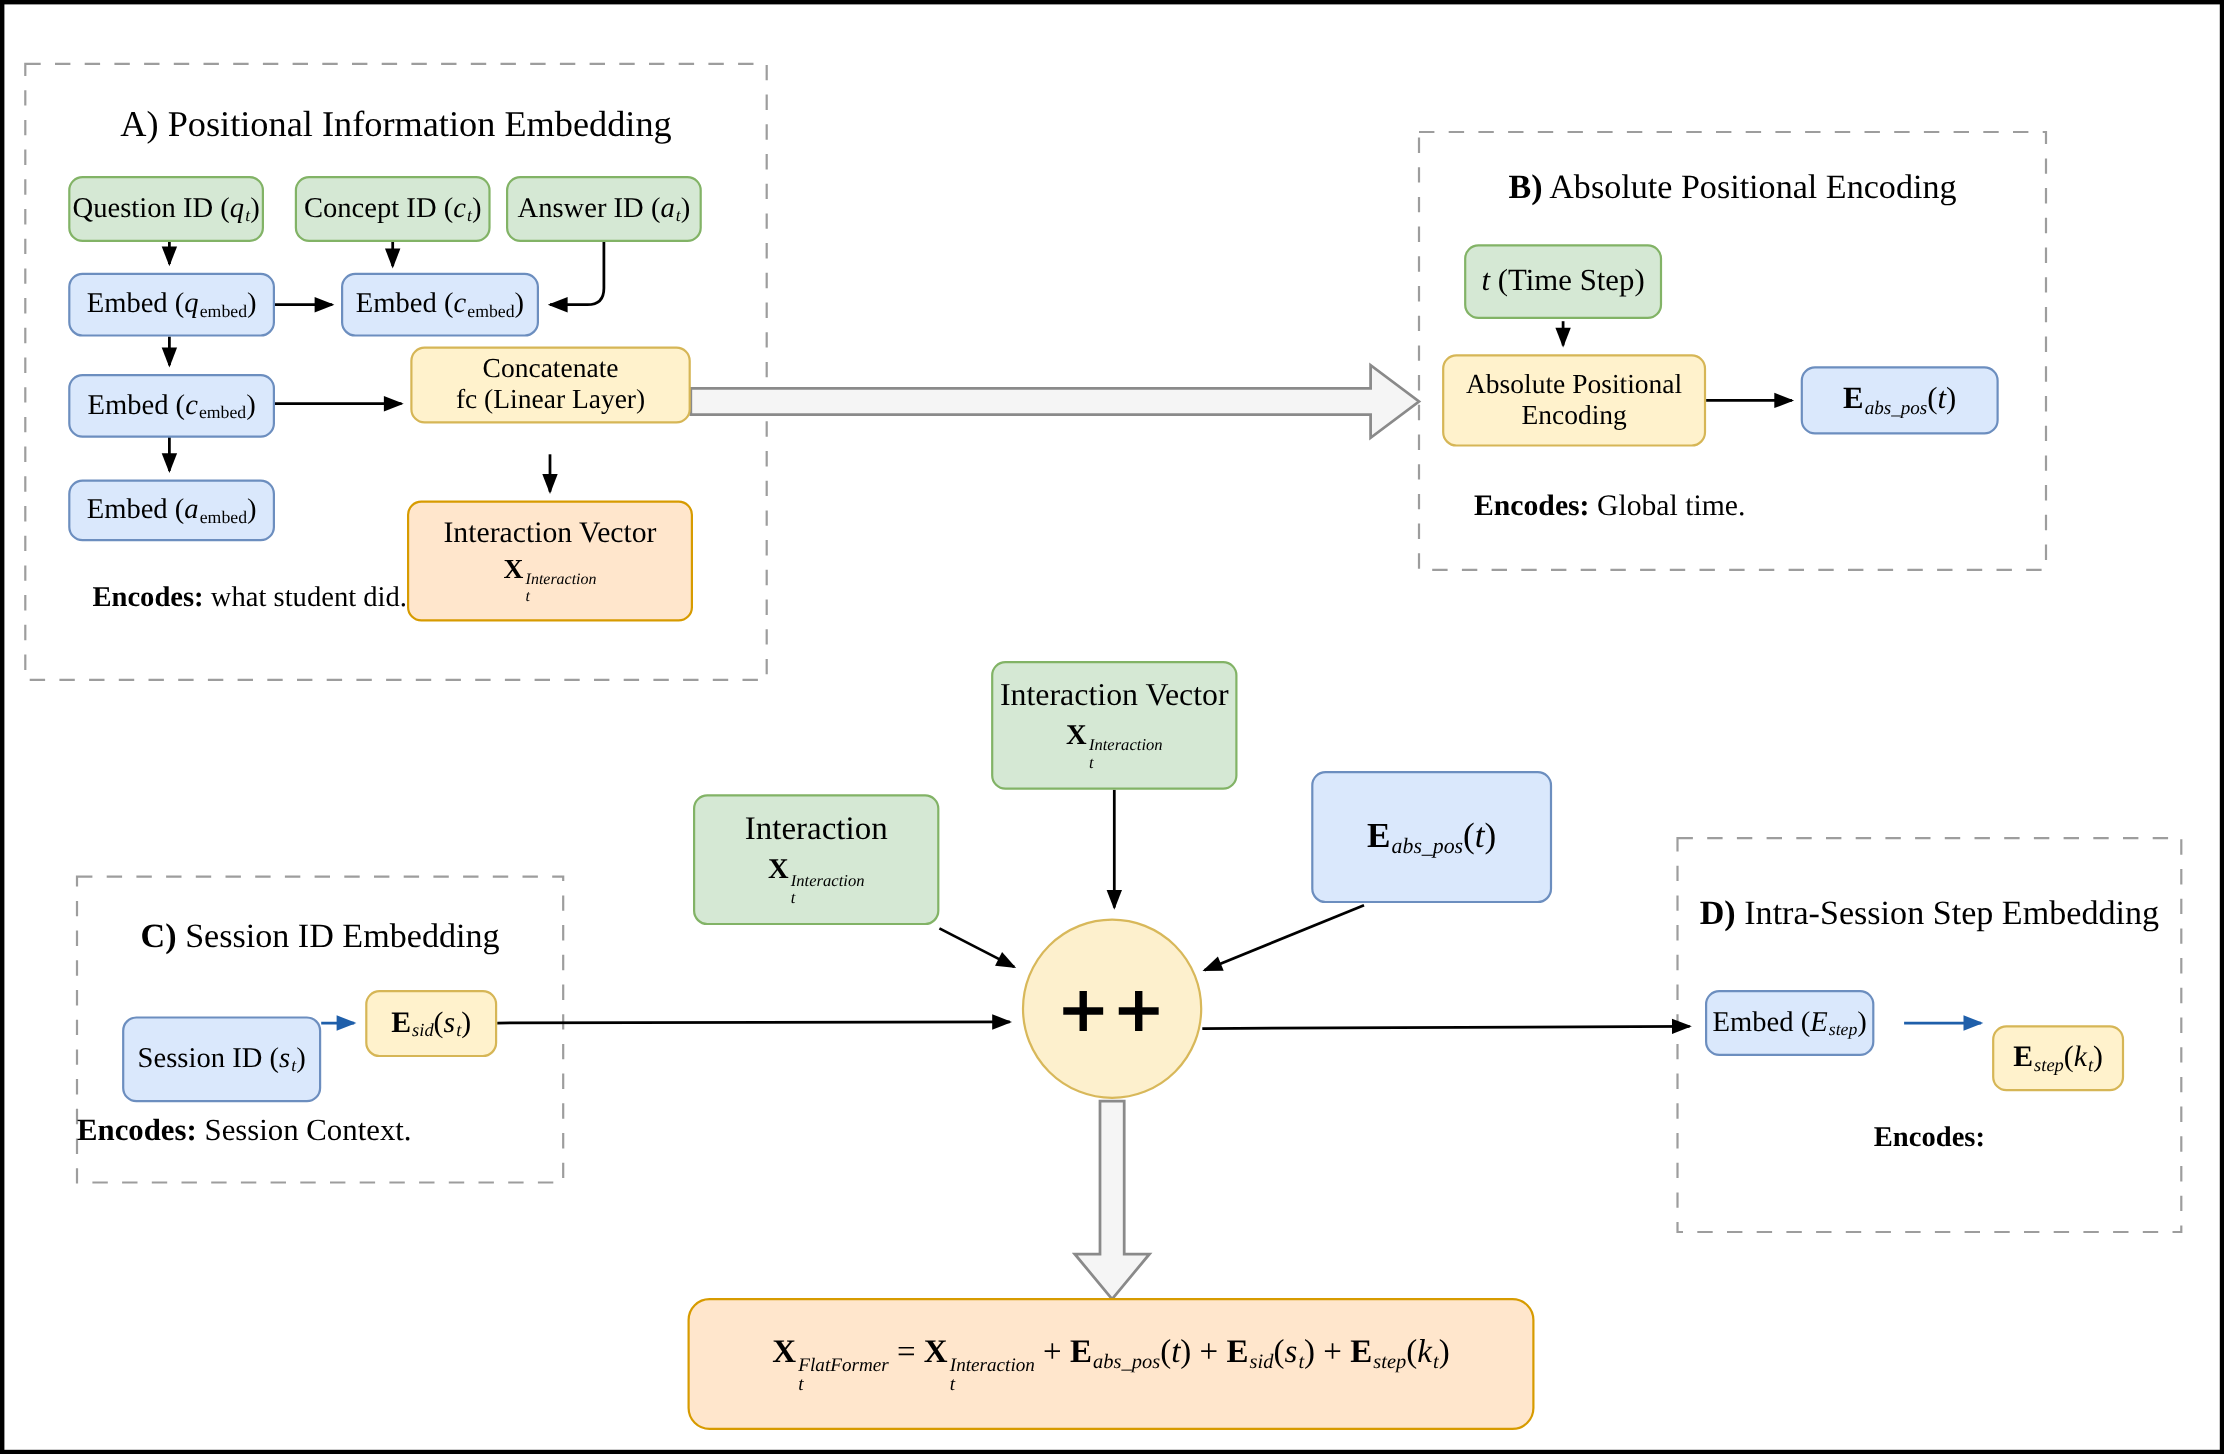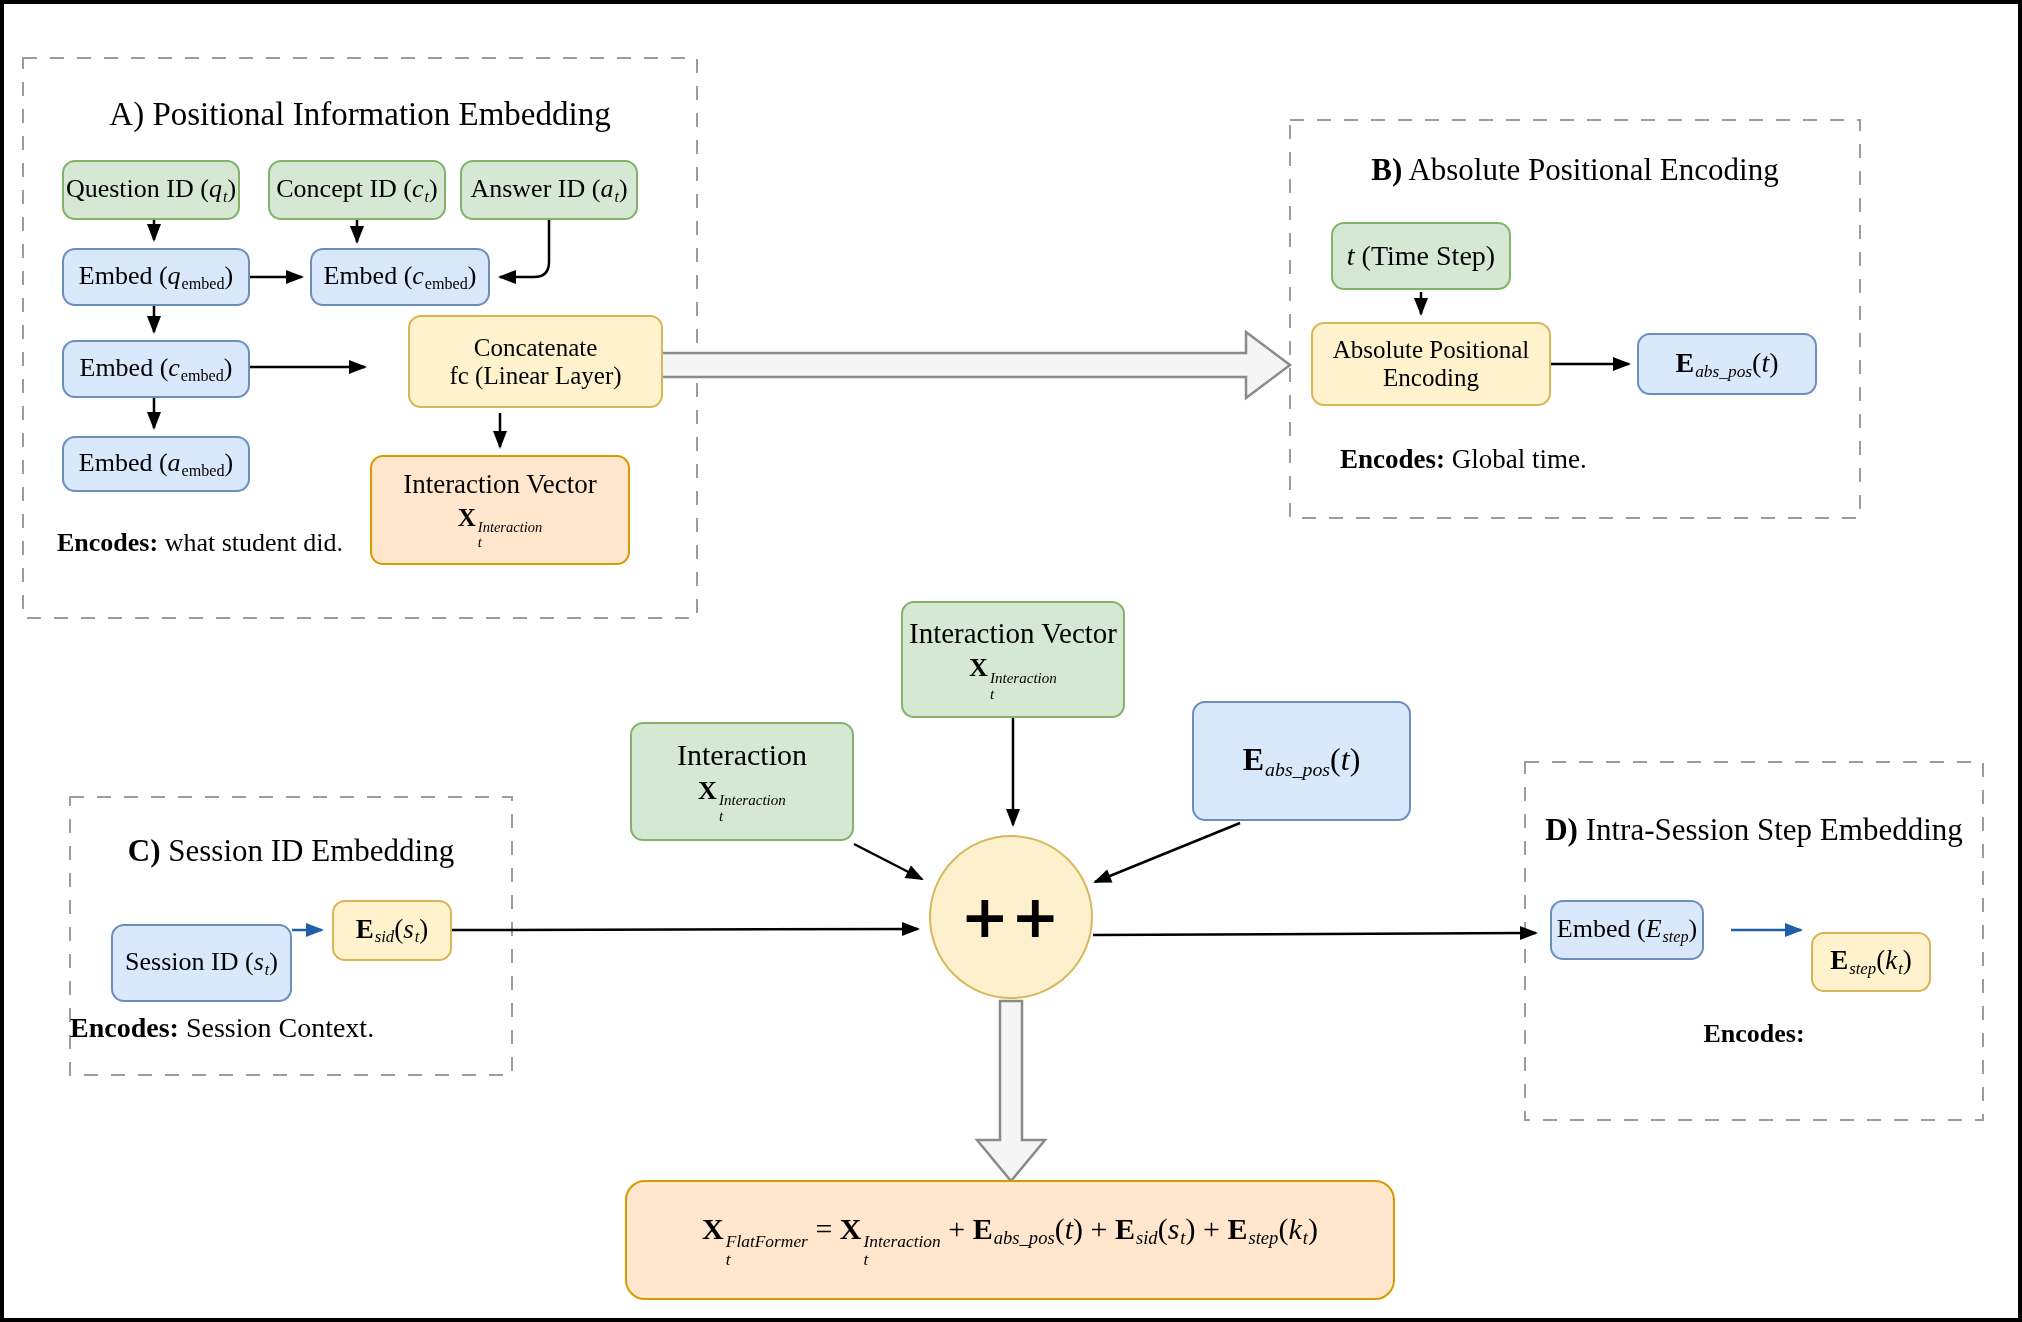--- a/index.html
+++ b/index.html
@@ -90,34 +90,34 @@
 <div class="bx blue" style="left:310px;top:248px;width:180px;height:58px;font-size:26px;">
     <span><span>Embed (</span><span class="mi">c</span><span class="sbo">embed</span><span>)</span></span>
   </div>
 <div class="bx blue" style="left:62px;top:340px;width:188px;height:58px;font-size:26px;">
     <span><span>Embed (</span><span class="mi">c</span><span class="sbo">embed</span><span>)</span></span>
   </div>
 <div class="bx blue" style="left:62px;top:436px;width:188px;height:56px;font-size:26px;">
     <span><span>Embed (</span><span class="mi">a</span><span class="sbo">embed</span><span>)</span></span>
   </div>
 
-<div class="bx yellow" style="left:373px;top:315px;width:255px;height:93px;font-size:25px;margin-left:35px;">
+<div class="bx yellow" style="left:373px;top:315px;width:255px;height:70px;font-size:25px;">
   <div>Concatenate</div>
   <div>fc (Linear Layer)</div>
 </div>
 
 <div class="bx orange" style="left:370px;top:455px;width:260px;height:110px;font-size:27px;">
   <div>Interaction Vector</div>
   <div class="l2" style="font-size:25px;"><span class="mb">X</span><span class="stk">
         <span class="mi">Interaction</span>
         <span class="mi">t</span>
       </span></div>
 </div>
 
-<div class="enc" style="left:30px;top:528px;width:340px;font-size:26px;text-align:center;">
+<div class="enc" style="left:30px;top:528px;width:340px;font-size:26px;text-align:right;">
   <b>Encodes:</b><span> what student did.</span>
 </div>
 
 <div class="ptitle" style="left:1290px;top:152px;width:570px;font-size:31px;">
   <span class="tp">B)</span><span> Absolute Positional Encoding</span>
 </div>
 
 <div class="bx green" style="left:1331px;top:222px;width:180px;height:68px;font-size:28px;">
     <span><span class="mi">t</span><span> (Time Step)</span></span>
   </div>

